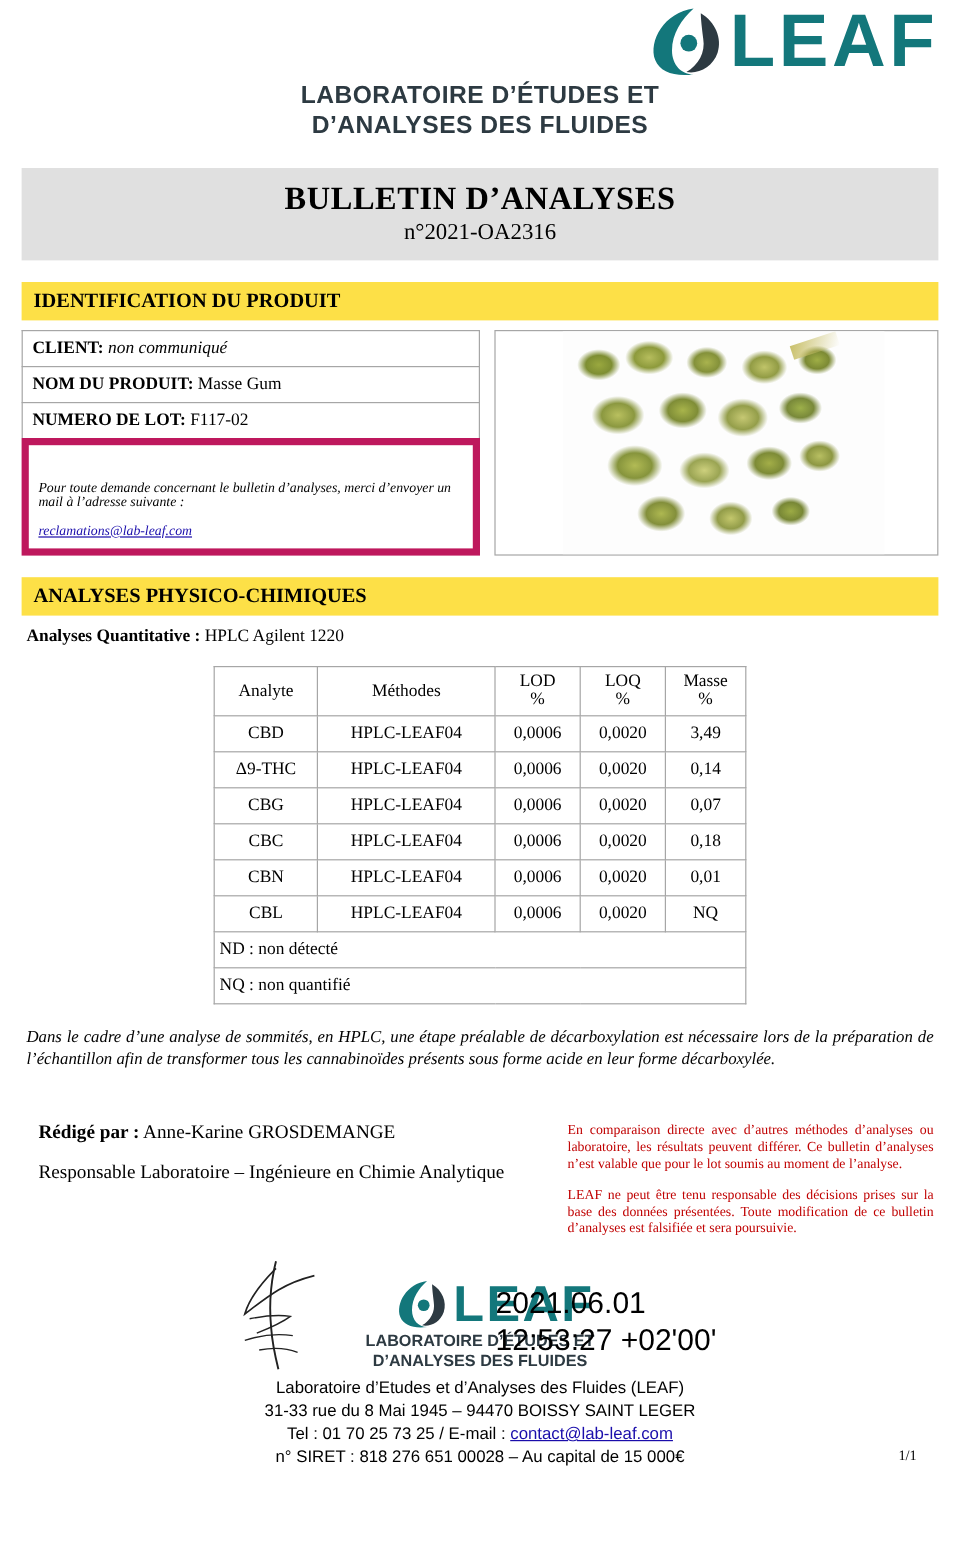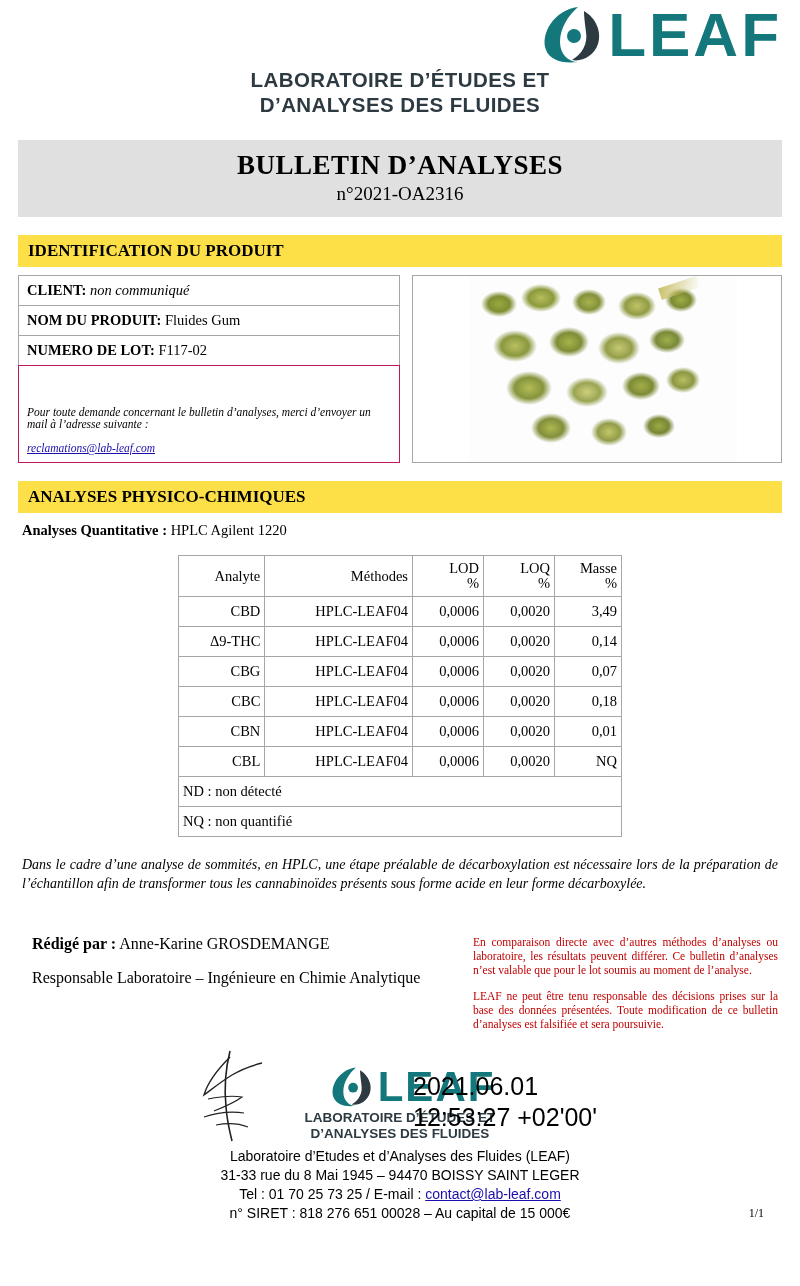--- a/index.html
+++ b/index.html
@@ -65,21 +65,21 @@
   .ident-row {
     border: 1px solid #a6a6a6;
     border-bottom: none;
     padding: 6px 8px;
     font-size: 14.5px;
     height: 30px;
   }
   .ident-row:first-child { }
   .ident-row b { font-weight: bold; }
   .ident-note {
-    border: 1px solid #be185d;
+    border: 6px solid #be185d;
     padding: 8px 8px;
     height: 98px;
     font-size: 11.5px;
     font-style: italic;
     display: flex;
     align-items: flex-end;
   }
   .ident-note span { display:block; }
   .ident-note a { color:#1a0dab; font-style: italic; }
   .ident-right {
@@ -122,21 +122,21 @@
   .quant-line b { font-weight: bold; }
 
   table.analytes {
     border-collapse: collapse;
     margin: 16px auto 0 auto;
     width: 444px;
     font-size: 14.5px;
   }
   table.analytes th, table.analytes td {
     border: 1px solid #a6a6a6;
-    text-align: right;
+    text-align: center;
     padding: 6px 4px;
     height: 29px;
   }
   table.analytes th { font-weight: normal; line-height: 15px; padding: 5px 4px; }
   table.analytes td.note {
     text-align: left;
     height: 29px;
   }
 
   .decarb-note {
@@ -218,21 +218,21 @@
   <div class="section-head">IDENTIFICATION DU PRODUIT</div>
 
   <div class="ident-wrap">
     <div class="ident-left">
       <div class="ident-row">
         <b>CLIENT:</b>
         <i>non communiqué</i>
       </div>
       <div class="ident-row">
         <b>NOM DU PRODUIT:</b>
-        <span>Fluides Gum</span>
+        <span>Masse Gum</span>
       </div>
       <div class="ident-row">
         <b>NUMERO DE LOT:</b>
         <span>F117-02</span>
       </div>
       <div class="ident-note">
         <span>
           <span>Pour toute demande concernant le bulletin d’analyses, merci d’envoyer un mail à l’adresse suivante :</span><br>
           <a href="#">reclamations@lab-leaf.com</a>
         </span>

